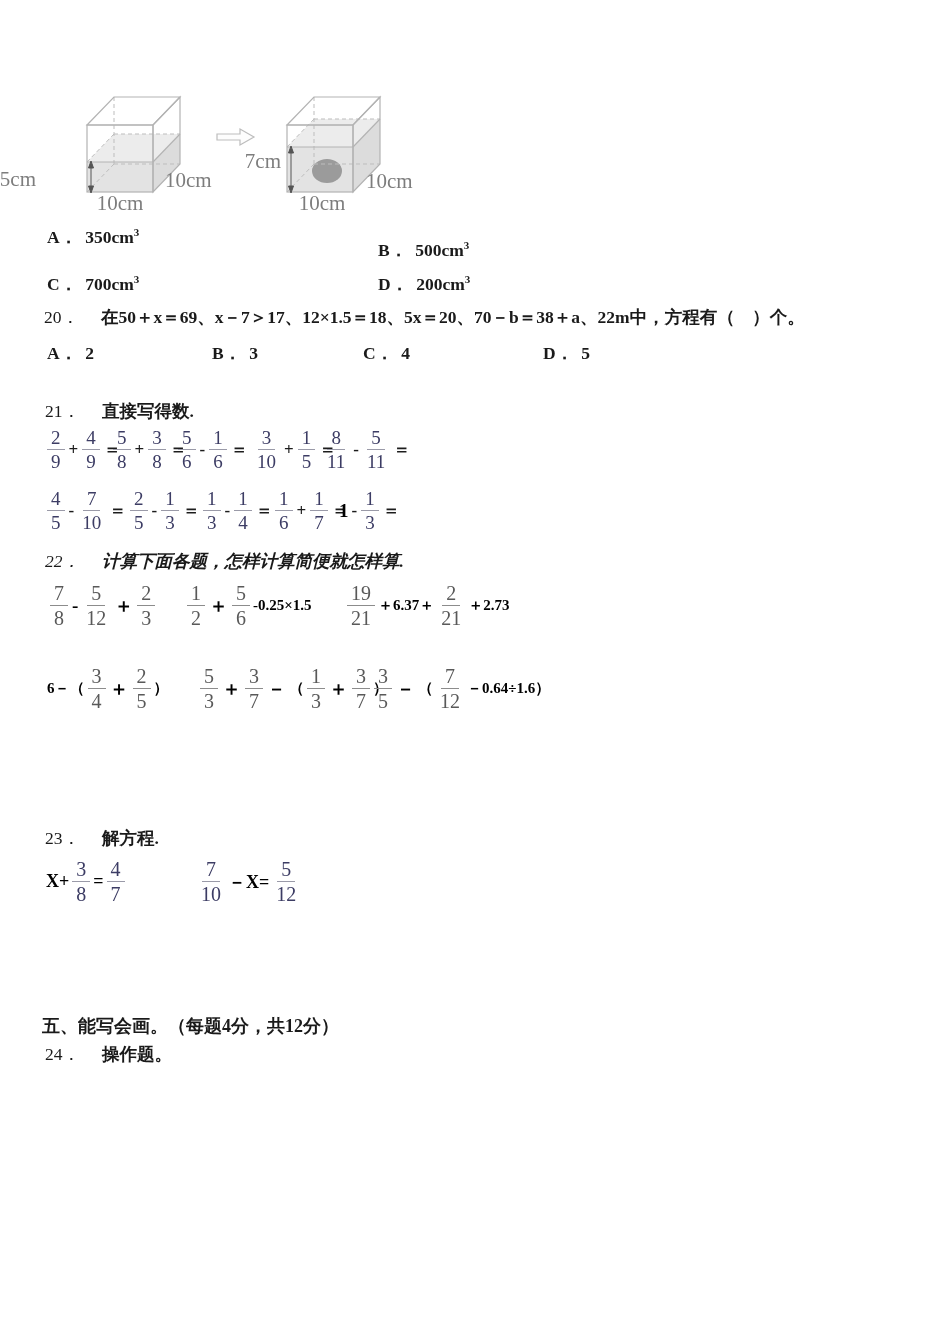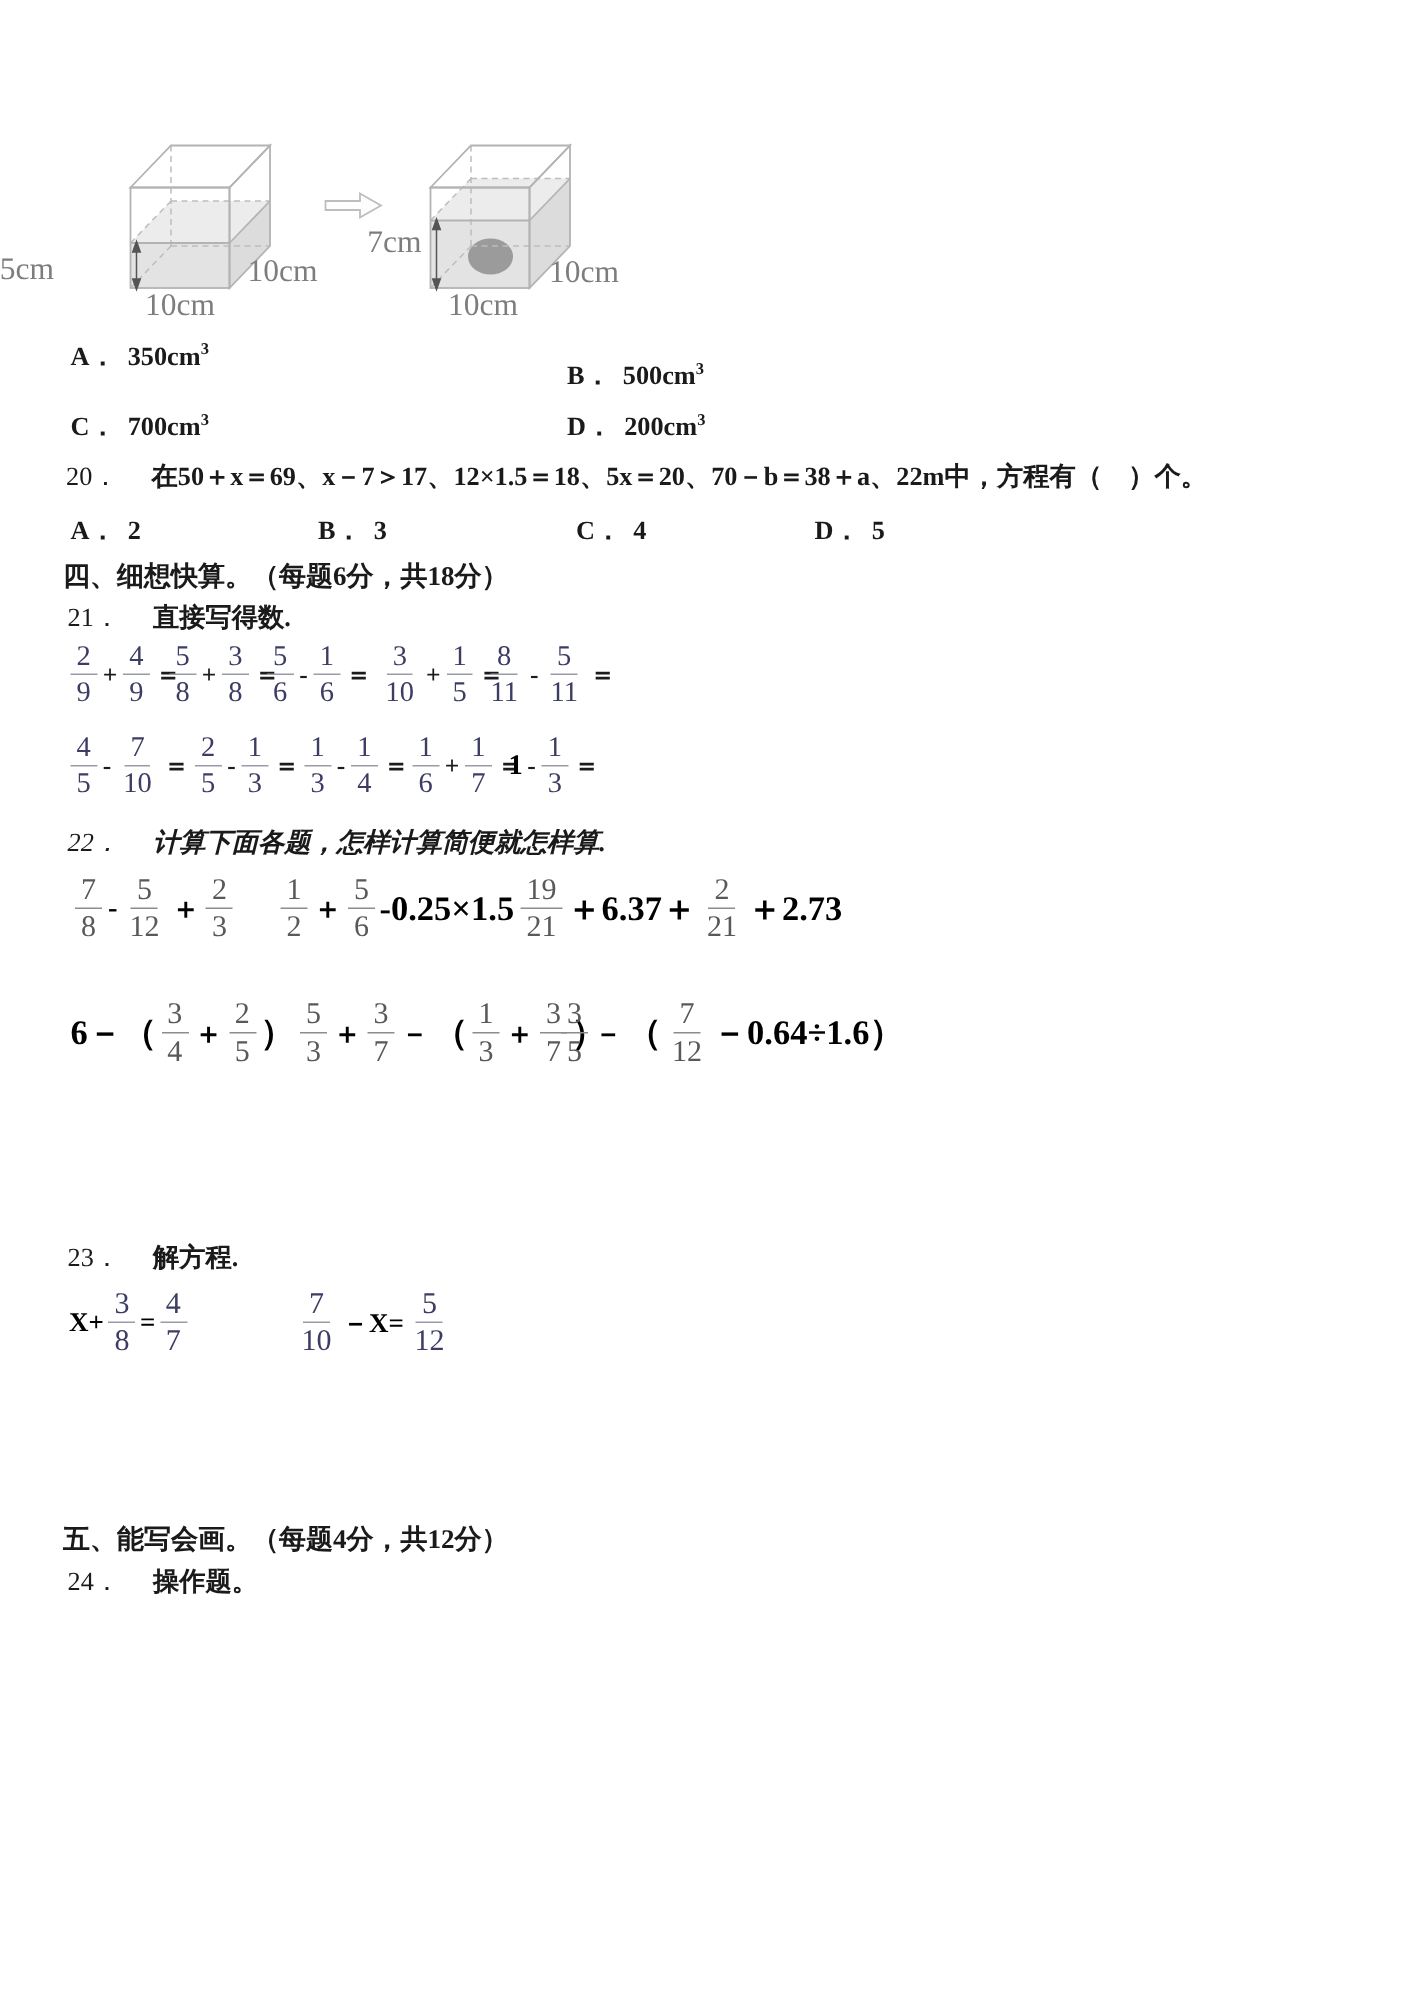--- a/index.html
+++ b/index.html
@@ -24,21 +24,21 @@
   .bop{margin:0 1px;font-weight:700;color:#000;}
 
   .navy{font-size:19px;}
   .navy .frac{color:#3c3c64;}
   .navy .op{color:#1c1c1c;font-size:17px;font-weight:600;}
 
   .grayf{font-size:20px;}
   .grayf .frac{color:#595959;}
   .grayf .frac .n{border-color:#8c8c8c;}
   .grayf .op{color:#000;font-weight:700;font-size:19px;}
-  .grayf .bop{font-size:23px;}
+  .grayf .bop{font-size:15px;}
 
   .solve{font-size:20px;}
   .solve .frac{color:#3c3c64;}
   .solve .bop{font-size:18px;}
 
   svg text{font-family:"Liberation Serif",serif;fill:#7d7d7d;}
 </style>
 </head>
 <body>
 
@@ -126,28 +126,27 @@
 
   <div class="abs qline" style="left:44px;top:305px;">
     <span class="qnum">20．</span><span>在50＋x＝69、x－7＞17、12×1.5＝18、5x＝20、70－b＝38＋a、22m中，方程有（　）个。</span>
   </div>
   <div class="abs opt" style="left:47px;top:341px;">
     <span class="key">A．</span><span>2</span>
   </div>
   <div class="abs opt" style="left:212px;top:341px;">
     <span class="key">B．</span><span>3</span>
   </div>
-  <div class="abs opt" style="left:384px;top:341px;text-align:right;">
+  <div class="abs opt" style="left:363px;top:341px;text-align:right;">
     <span class="key">C．</span><span>4</span>
   </div>
   <div class="abs opt" style="left:543px;top:341px;">
     <span class="key">D．</span><span>5</span>
   </div>
 
-  <div class="abs sec" style="left:42px;top:372px;">四、细想快算。（每题6分，共18分）</div>
 
   <div class="abs qline" style="left:45px;top:399px;">
     <span class="qnum">21．</span><span>直接写得数.</span>
   </div>
   <div class="abs expr navy" style="left:45px;top:427px;">
       <span class="frac">
         <span class="n">2</span>
         <span class="d">9</span>
       </span>
       <span class="op">+</span>

